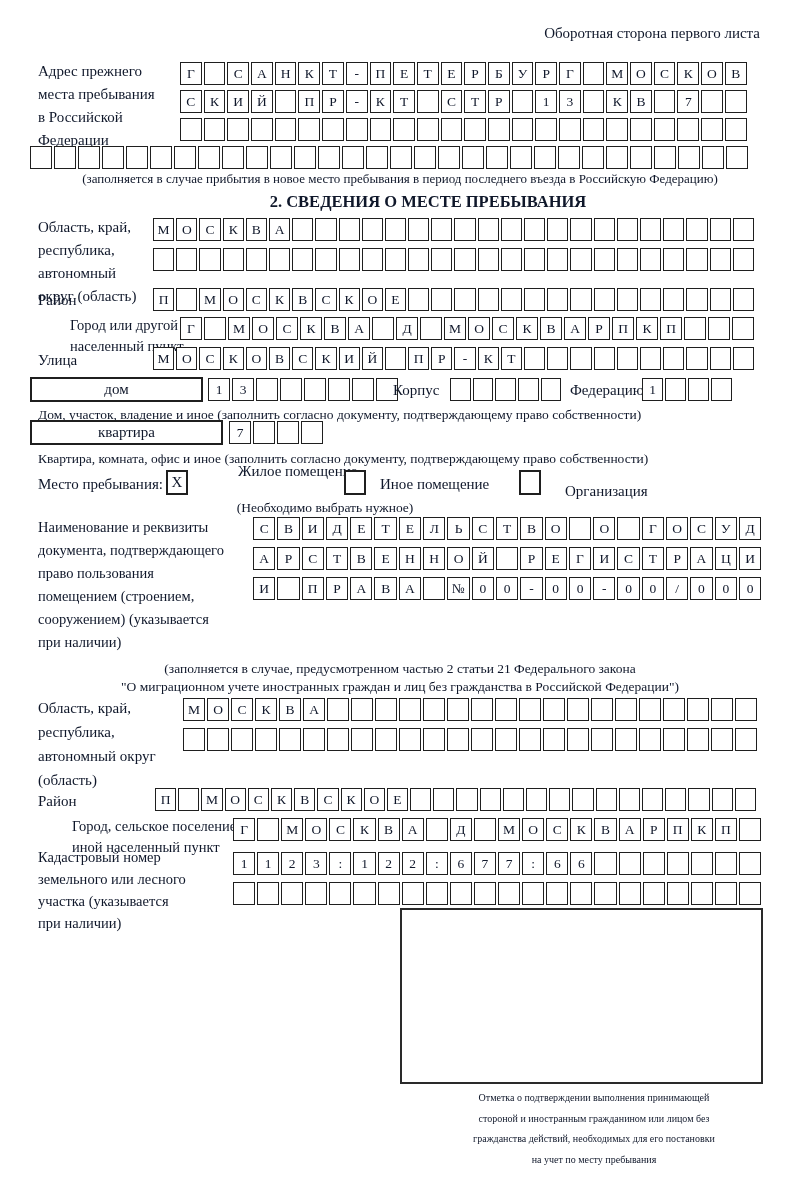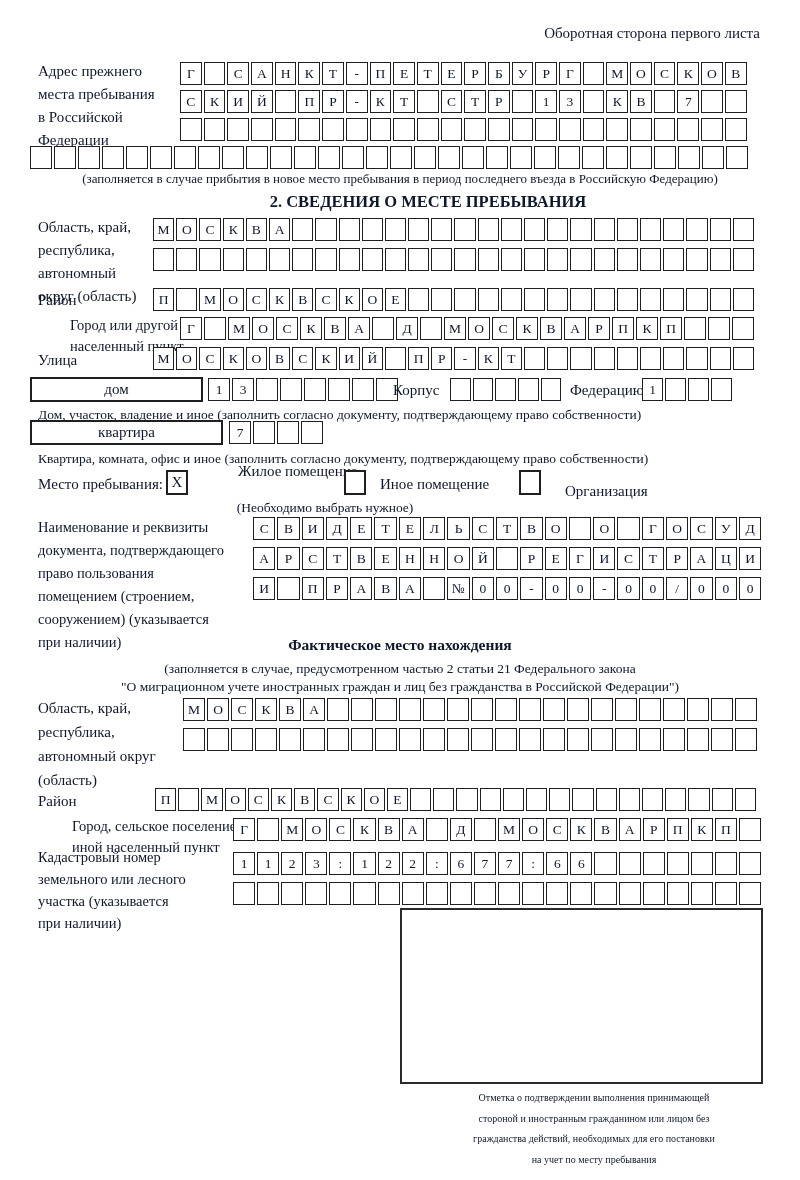--- a/index.html
+++ b/index.html
@@ -419,21 +419,20 @@
       <span class="cell">0</span>
       <span class="cell">-</span>
       <span class="cell">0</span>
       <span class="cell">0</span>
       <span class="cell">/</span>
       <span class="cell">0</span>
       <span class="cell">0</span>
       <span class="cell">0</span>
     </div>
 
-  <div class="abs bold center" style="left:0;top:636px;width:800px;font-size:15.5px;">Фактическое место нахождения</div>
   <div class="abs small-note center" style="left:30px;top:661px;width:740px;font-size:13.5px;">(заполняется в случае, предусмотренном частью 2 статьи 21 Федерального закона</div>
   <div class="abs small-note center" style="left:30px;top:679px;width:740px;font-size:13.5px;">"О миграционном учете иностранных граждан и лиц без гражданства в Российской Федерации")</div>
 
   <div class="abs label" style="left:38px;top:696px;line-height:24px;">Область, край,
 республика,
 автономный округ
 (область)</div>
   <div class="cellrow" style="left:183px;top:698px;--w:22px">
       <span class="cell">М</span>
       <span class="cell">О</span>

